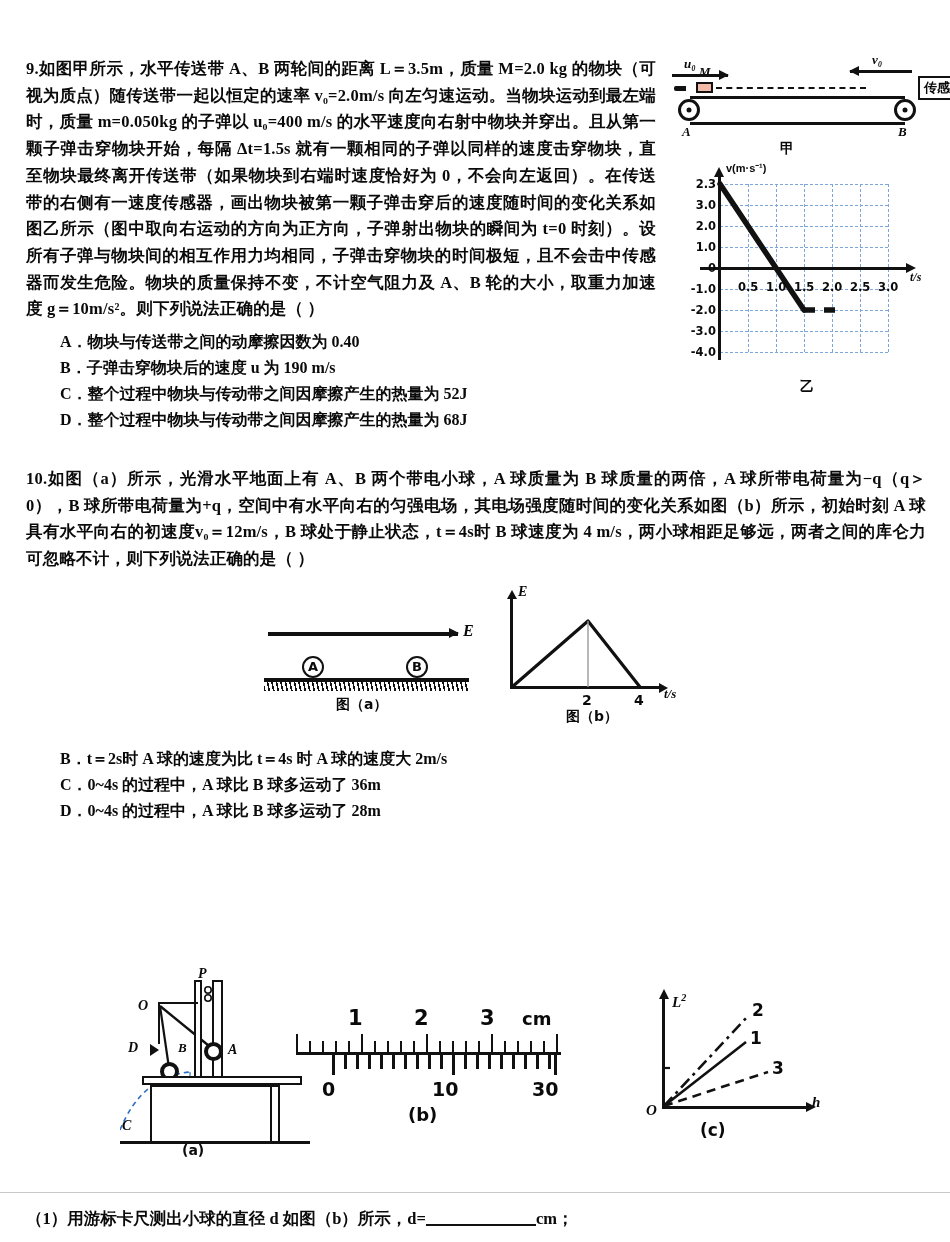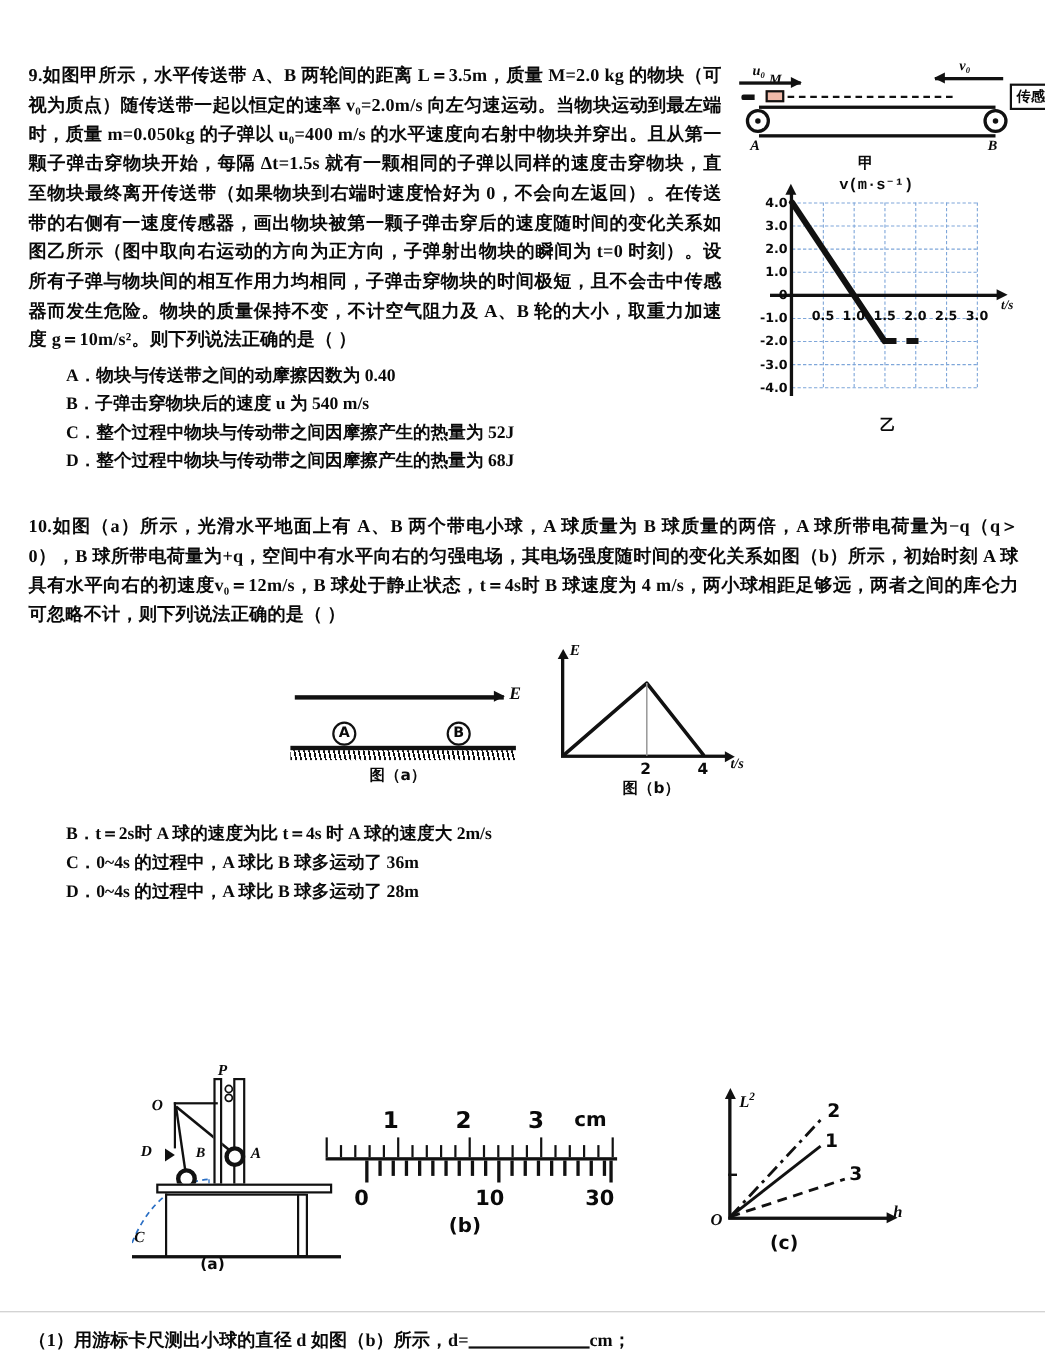--- a/index.html
+++ b/index.html
@@ -118,22 +118,22 @@
   .vt-ylab {
     position:absolute; right: 0; font-size: 11.5px; font-weight:700;
     font-family:"DejaVu Sans", sans-serif; text-align:right; white-space:nowrap;
   }
   .vt-yticks { position:absolute; left:0; top:0; width: 56px; }
   .vt-xlab {
     position:absolute; font-size: 11.5px; font-weight: 700;
     font-family:"DejaVu Sans", sans-serif; white-space: nowrap;
   }
   #vt-axis-name {
-    position:absolute; left: 66px; top: -2px; font-size: 14px; font-weight:700;
-    font-family:Liberation Mono, monospace; white-space: nowrap; margin-left: 37px;
+    position:absolute; left: 66px; top: -2px; font-size: 11px; font-weight:700;
+    font-family:Liberation Sans, sans-serif; white-space: nowrap;
   }
   #vt-t-name { position:absolute; left: 250px; top: 108px; font-size: 12px; font-weight:700; font-style: italic;}
   #lbl-yi { position: absolute; left: 140px; top: 216px; font-size: 14px; font-weight:700;
             font-family:"DejaVu Sans", sans-serif; }
 
   
   #q10 { position: absolute; left: 26px; top: 466px; width: 900px; }
   #q10-figs { position: absolute; left: 0px; top: 590px; width: 950px; height: 135px; }
 
   #fig10a { position: absolute; left: 258px; top: 8px; width: 230px; height: 115px; }
@@ -255,21 +255,21 @@
 </style>
 </head>
 <body>
 
 <div class="page">
 
   <div id="q9">
     <div id="q9-text" class="q-body"><span>9.</span><span>如图甲所示，水平传送带 A、B 两轮间的距离 L＝3.5m，质量 M=2.0 kg 的物块（可视为质点）随传送带一起以恒定的速率 v₀=2.0m/s 向左匀速运动。当物块运动到最左端时，质量 m=0.050kg 的子弹以 u₀=400 m/s 的水平速度向右射中物块并穿出。且从第一颗子弹击穿物块开始，每隔 Δt=1.5s 就有一颗相同的子弹以同样的速度击穿物块，直至物块最终离开传送带（如果物块到右端时速度恰好为 0，不会向左返回）。在传送带的右侧有一速度传感器，画出物块被第一颗子弹击穿后的速度随时间的变化关系如图乙所示（图中取向右运动的方向为正方向，子弹射出物块的瞬间为 t=0 时刻）。设所有子弹与物块间的相互作用力均相同，子弹击穿物块的时间极短，且不会击中传感器而发生危险。物块的质量保持不变，不计空气阻力及 A、B 轮的大小，取重力加速度 g＝10m/s²。则下列说法正确的是（    ）</span></div>
     <div style="height:6px"></div>
     <div class="opt"><span class="lbl">A．</span><span>物块与传送带之间的动摩擦因数为 0.40</span></div>
-    <div class="opt"><span class="lbl">B．</span><span>子弹击穿物块后的速度 u 为 540 m/s</span></div>
+    <div class="opt"><span class="lbl">B．</span><span>子弹击穿物块后的速度 u 为 190 m/s</span></div>
     <div class="opt"><span class="lbl">C．</span><span>整个过程中物块与传动带之间因摩擦产生的热量为 52J</span></div>
     <div class="opt"><span class="lbl">D．</span><span>整个过程中物块与传动带之间因摩擦产生的热量为 68J</span></div>
   </div>
 
   <div id="fig-jia">
     <div class="belt-wrap">
       <div class="belt-top"></div>
       <div class="belt-bot"></div>
       <div class="pulley" id="pulley-a"></div>
       <div class="pulley" id="pulley-b"></div>
@@ -316,21 +316,21 @@
       <div class="vt-grid-h" style="top:147px"></div>
       <div class="vt-grid-h" style="top:168px"></div>
       <svg width="168" height="168" style="position:absolute;left:0;top:0;overflow:visible">
         <line x1="0" y1="0" x2="84" y2="126" stroke="#111" stroke-width="5.5" stroke-linecap="round"></line>
         <line x1="84" y1="126" x2="122" y2="126" stroke="#111" stroke-width="5.5" stroke-dasharray="11 9" stroke-linecap="butt"></line>
       </svg>
     </div>
     <div id="vt-yaxis"></div>
     <div id="vt-xaxis"></div>
     <div class="vt-yticks">
-      <div class="vt-ylab" style="top:15px">4.0</div>
+      <div class="vt-ylab" style="top:15px">2.3</div>
       <div class="vt-ylab" style="top:36px">3.0</div>
       <div class="vt-ylab" style="top:57px">2.0</div>
       <div class="vt-ylab" style="top:78px">1.0</div>
       <div class="vt-ylab" style="top:99px">0</div>
       <div class="vt-ylab" style="top:120px">-1.0</div>
       <div class="vt-ylab" style="top:141px">-2.0</div>
       <div class="vt-ylab" style="top:162px">-3.0</div>
       <div class="vt-ylab" style="top:183px">-4.0</div>
     </div>
     <div>

